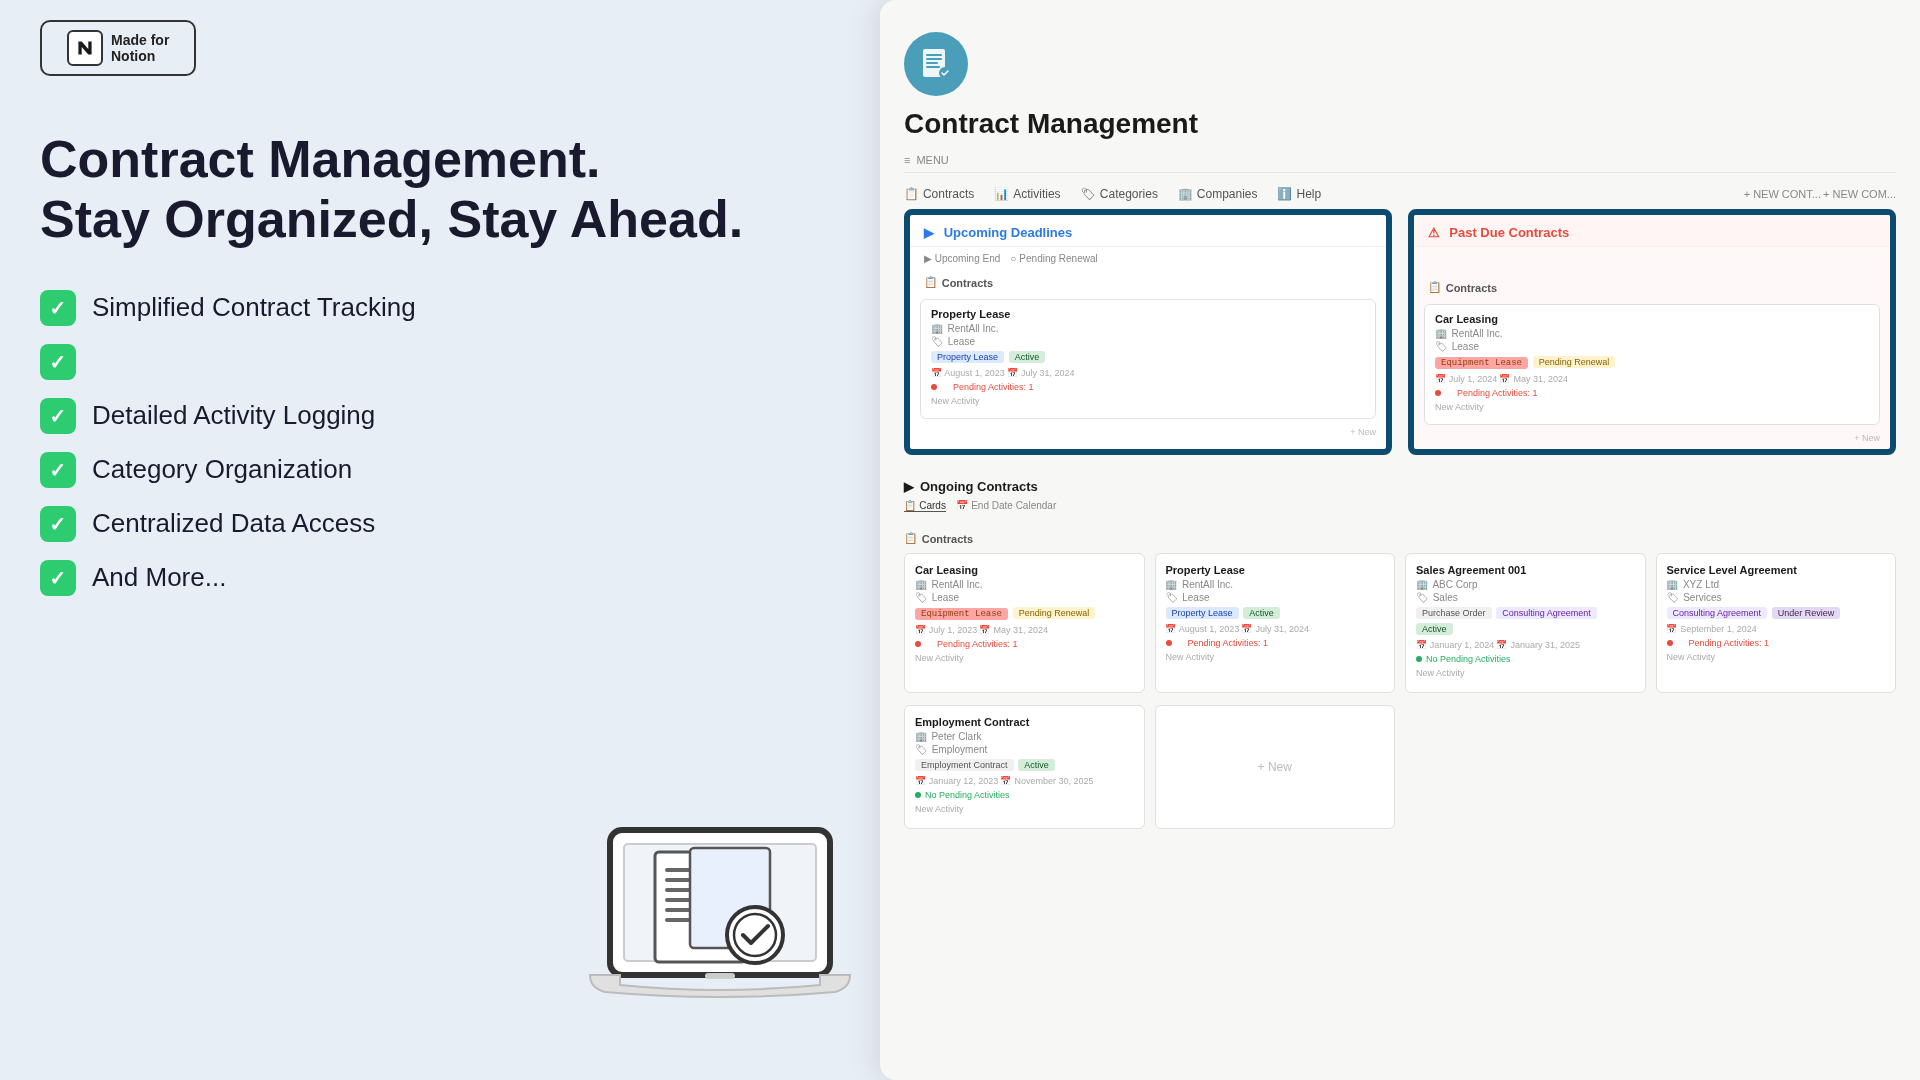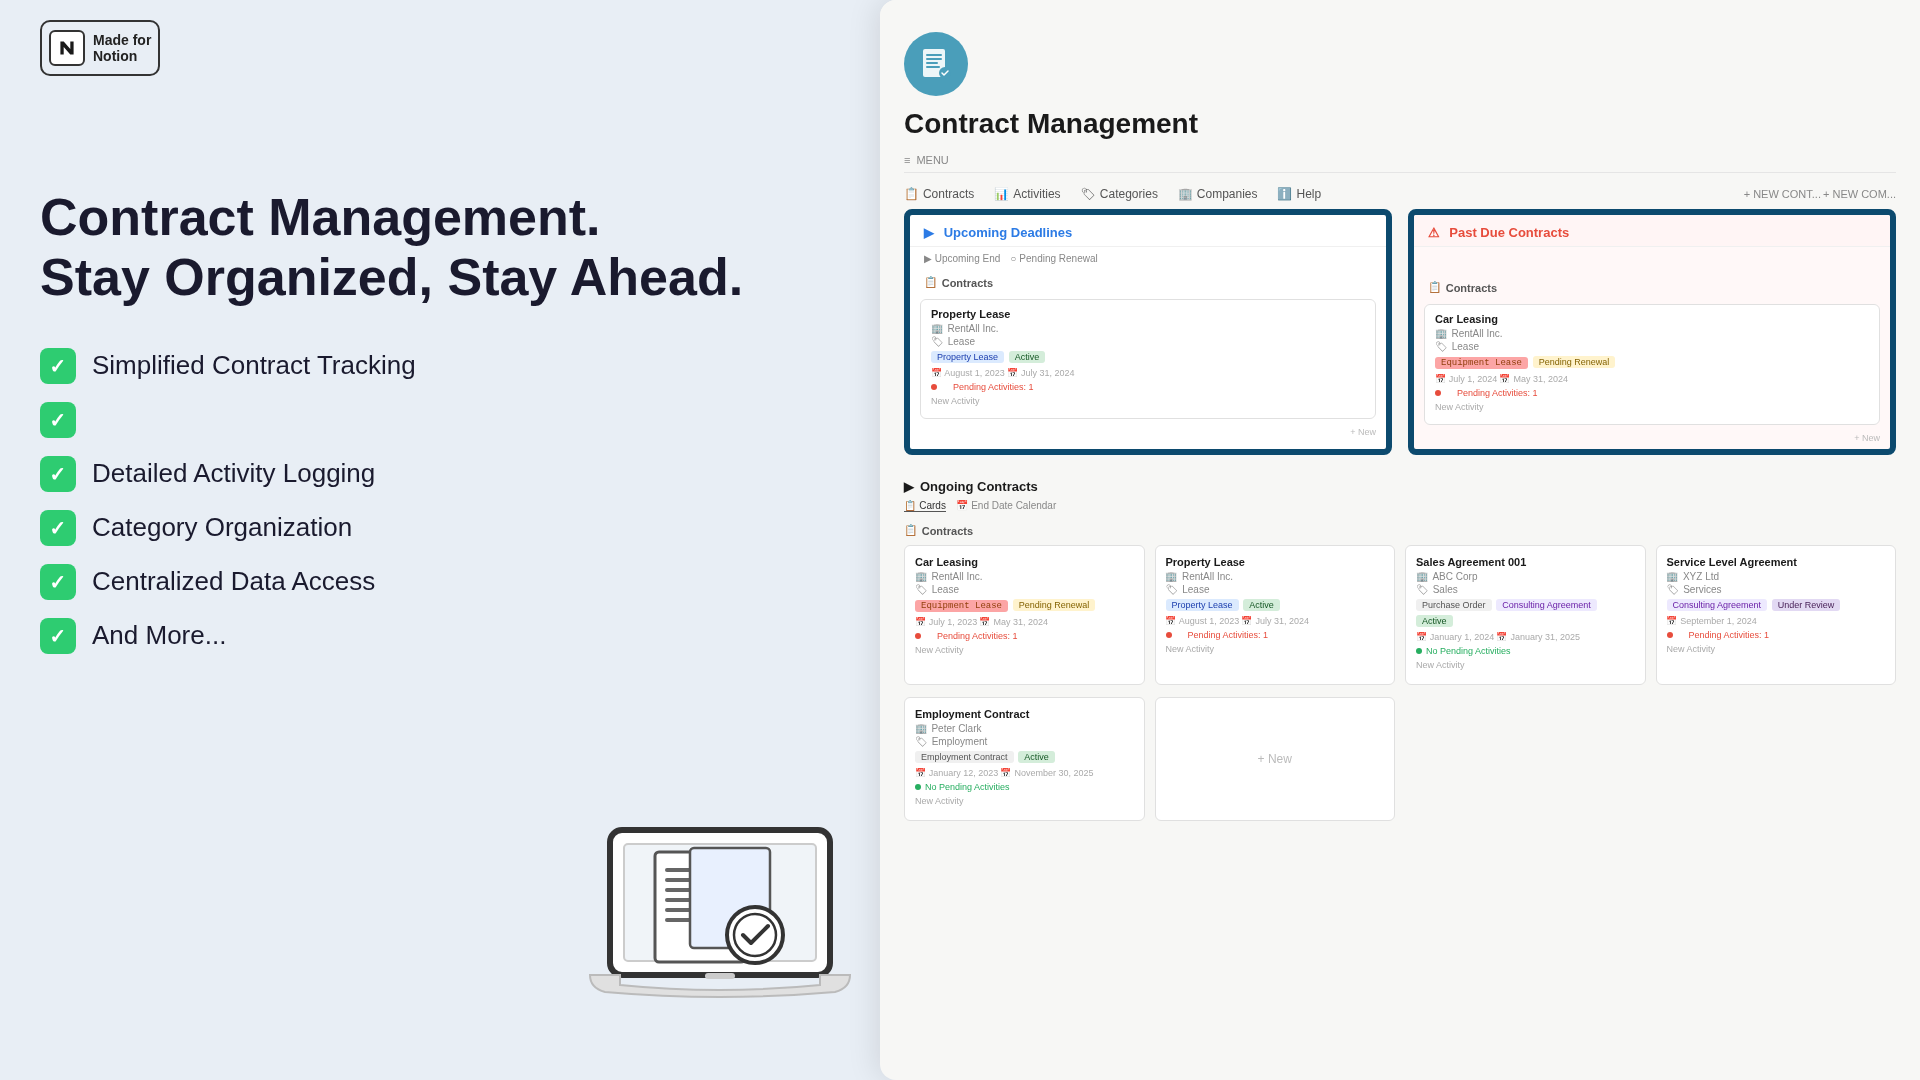--- a/index.html
+++ b/index.html
@@ -22,23 +22,23 @@
       flex-direction: column;
       position: relative;
     }
 
     .notion-badge {
       display: inline-flex;
       align-items: center;
       gap: 8px;
       border: 2px solid #333;
       border-radius: 10px;
-      padding: 8px 7px;
+      padding: 8px 25px;
       width: fit-content;
-      margin-bottom: 112px;
+      margin-bottom: 54px;
     }
     .notion-logo {
       width: 36px;
       height: 36px;
       background: #fff;
       border: 2px solid #333;
       border-radius: 6px;
       display: flex;
       align-items: center;
       justify-content: center;
@@ -319,21 +319,21 @@
       display: flex;
       align-items: center;
       gap: 6px;
     }
 
     .ongoing-filters {
       display: flex;
       gap: 10px;
       font-size: 10px;
       color: #888;
-      margin-bottom: 8px;
+      margin-bottom: 16px;
     }
 
     .ongoing-grid {
       display: grid;
       grid-template-columns: repeat(4, 1fr);
       gap: 10px;
     }
 
     .ongoing-card {
       background: #fff;

